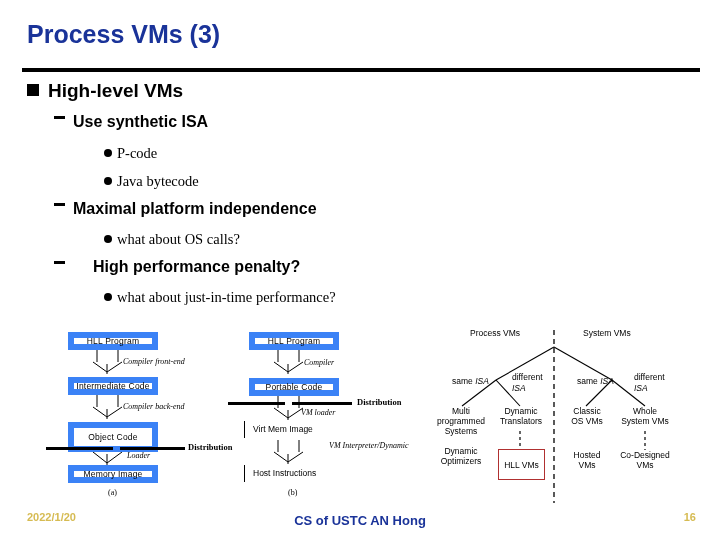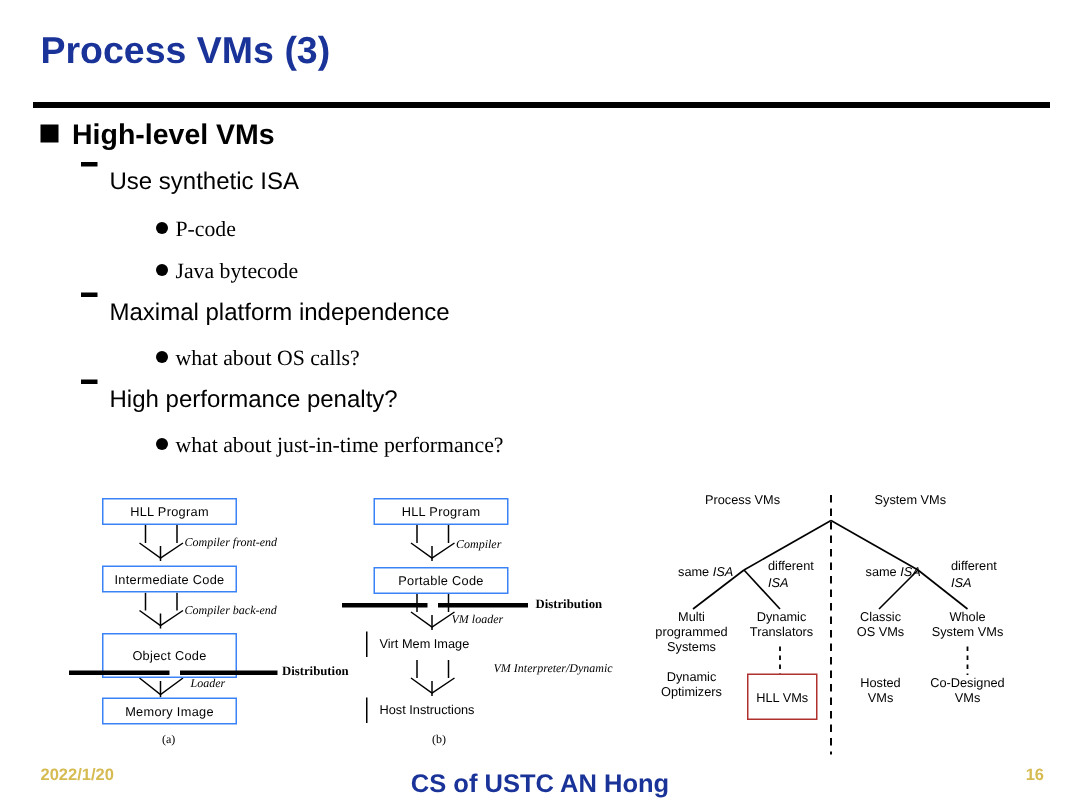--- a/index.html
+++ b/index.html
@@ -52,23 +52,23 @@
     width: 12px;
     height: 12px;
     background: #000;
     margin-right: 9px;
     position: relative;
     top: -1px;
   }
   .bullet-l2 {
     position: absolute;
     display: flex;
-    align-items: flex-start;
+    align-items: center;
     font-size: 16px;
-    font-weight: normal;
+    font-weight: bold;
     color: #000000;
     font-family: "Liberation Sans", sans-serif;
     white-space: nowrap;
   }
   .bullet-l2 .marker {
     display: inline-block;
     width: 11px;
     height: 3px;
     background: #000;
     margin-right: 8px;
@@ -99,21 +99,21 @@
   
   #diagram {
     position: absolute;
     left: 0;
     top: 318px;
     width: 720px;
     height: 190px;
   }
   .dg-box {
     position: absolute;
-    border: 1px solid #3b82f6;
+    border: 6px solid #3b82f6;
     background: #fff;
     box-sizing: border-box;
     font-family: "Liberation Sans", sans-serif;
     font-size: 8.5px;
     color: #000;
     display: flex;
     align-items: center;
     justify-content: center;
     white-space: nowrap;
     letter-spacing: 0.2px;
@@ -183,21 +183,21 @@
     font-weight: bold;
     color: #d6bb52;
     font-family: "Liberation Sans", sans-serif;
   }
   #footer-center {
     position: absolute;
     left: 0;
     top: 513px;
     width: 720px;
     text-align: center;
-    font-size: 17px;
+    font-size: 13px;
     font-weight: bold;
     color: #1a3399;
     font-family: "Liberation Sans", sans-serif;
   }
   #footer-page {
     position: absolute;
     right: 24px;
     top: 511px;
     font-size: 11px;
     font-weight: bold;
@@ -234,21 +234,21 @@
 <div class="bullet-l2" style="left:54px; top:200px;">
   <span class="marker"></span>
   <span>Maximal platform independence</span>
 </div>
 
 <div class="bullet-l3" style="left:104px; top:231px;">
   <span class="marker"></span>
   <span>what about OS calls?</span>
 </div>
 
-<div class="bullet-l2" style="left:54px; top:258px;">
+<div class="bullet-l2" style="left:54px; top:258px;gap:20px;">
   <span class="marker"></span>
   <span>High performance penalty?</span>
 </div>
 
 <div class="bullet-l3" style="left:104px; top:289px;">
   <span class="marker"></span>
   <span>what about just-in-time performance?</span>
 </div>
 
 <div id="diagram">

